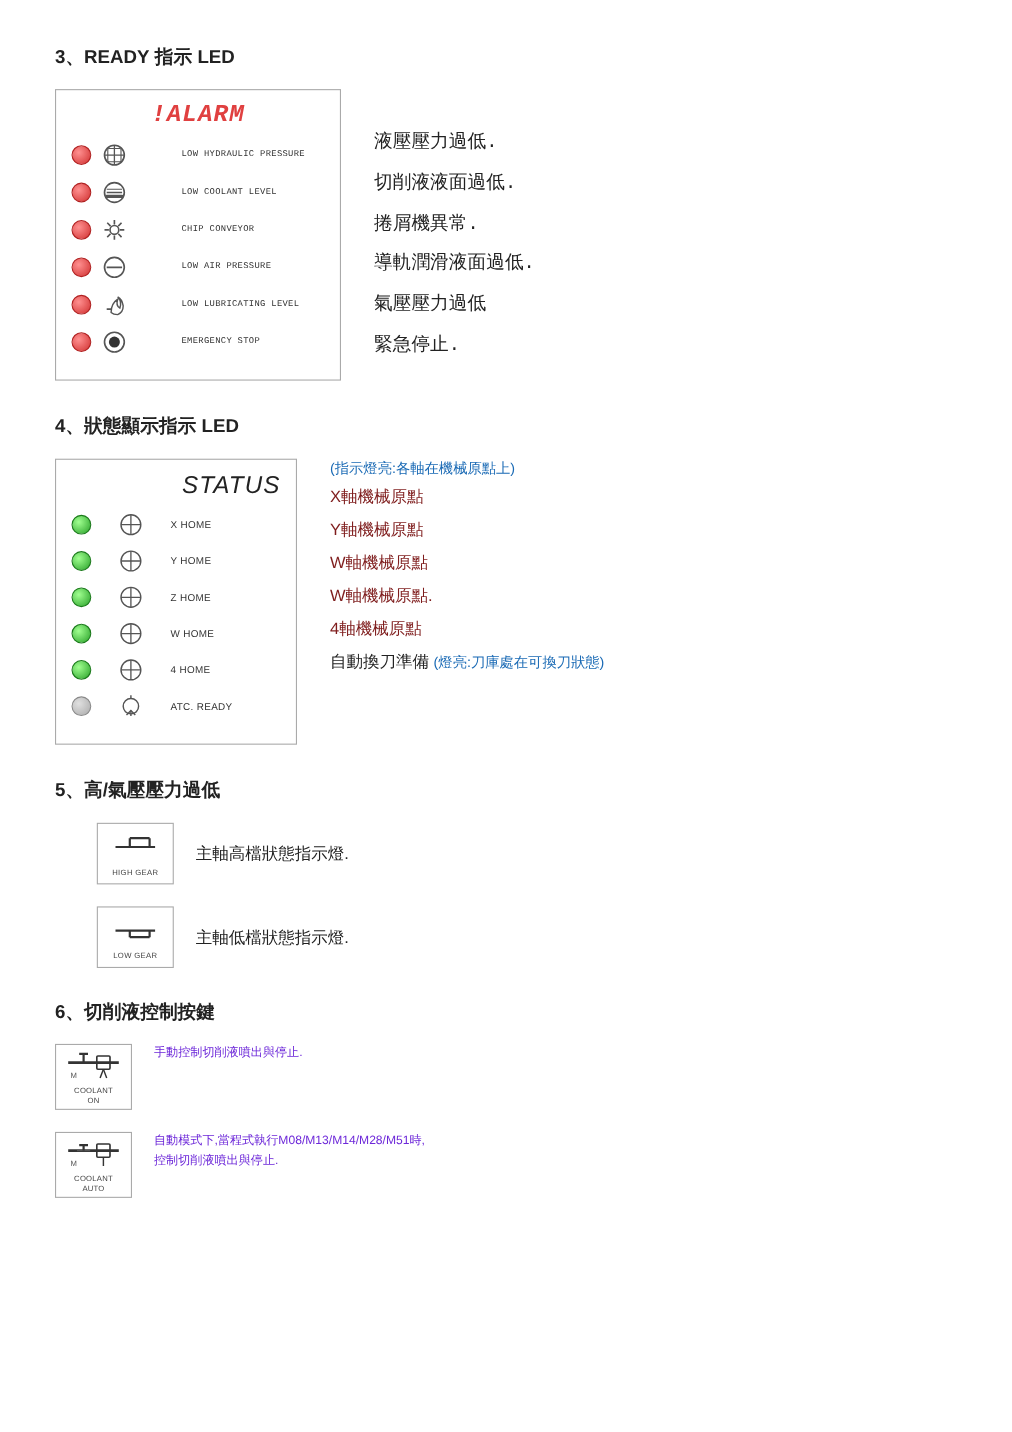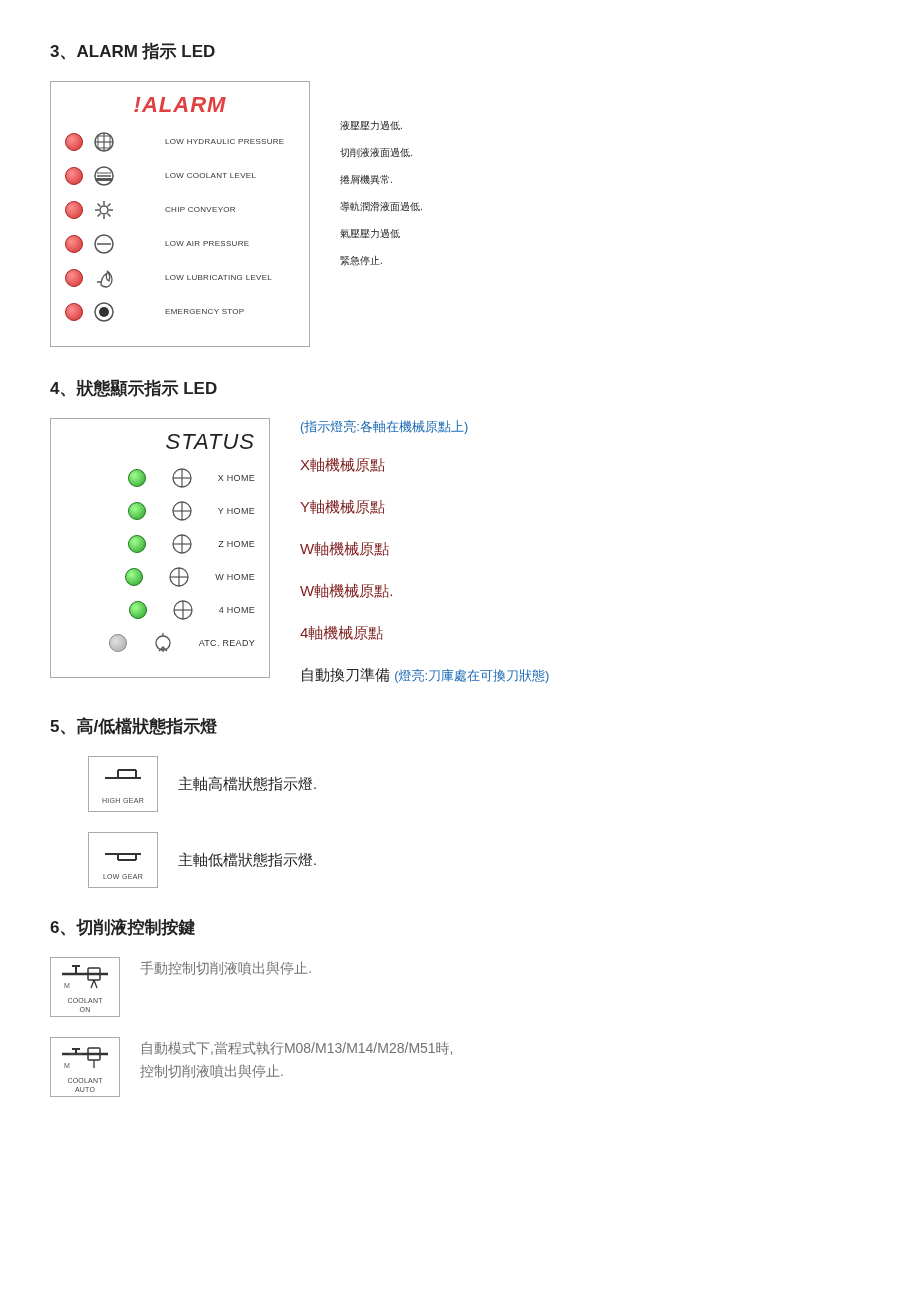--- a/index.html
+++ b/index.html
@@ -22,20 +22,21 @@
     .section-block {
       margin-bottom: 30px;
     }
 
     
     .alarm-layout {
       display: flex;
       align-items: flex-start;
       gap: 30px;
       margin-bottom: 28px;
+      font-family: Liberation Mono, monospace;
     }
 
     .alarm-box {
       border: 1.5px solid #aaa;
       padding: 10px 14px 14px 14px;
       width: 260px;
       min-width: 260px;
     }
 
     .alarm-title {
@@ -81,21 +82,21 @@
 
     .alarm-descriptions {
       display: flex;
       flex-direction: column;
       justify-content: flex-start;
       padding-top: 38px;
       gap: 13px;
     }
 
     .alarm-desc-item {
-      font-size: 10px;
+      font-size: 17px;
       color: #222;
       line-height: 1.4;
     }
 
     
     .status-layout {
       display: flex;
       align-items: flex-start;
       gap: 30px;
       margin-bottom: 28px;
@@ -116,21 +117,20 @@
       margin-bottom: 10px;
       font-style: italic;
       letter-spacing: 1px;
     }
 
     .status-row {
       display: flex;
       align-items: center;
       gap: 23px;
       margin-bottom: 7px;
-      justify-content: flex-end;
     }
 
     .led-green {
       width: 18px; height: 18px;
       border-radius: 50%;
       background: radial-gradient(circle at 35% 35%, #a0ff90, #28a028);
       flex-shrink: 0;
       border: 1px solid #1a7a1a;
     }
 
@@ -153,21 +153,21 @@
       font-size: 9px;
       color: #333;
       text-transform: uppercase;
       letter-spacing: 0.3px;
     }
 
     .status-descriptions {
       display: flex;
       flex-direction: column;
       padding-top: 0px;
-      gap: 12px;
+      gap: 0px;
     }
 
     .status-note {
       font-size: 13px;
       color: #1a6ab5;
       margin-bottom: 6px;
     }
 
     .status-desc-item {
       font-size: 15px;
@@ -261,31 +261,31 @@
       font-size: 7px;
       color: #444;
       text-transform: uppercase;
       letter-spacing: 0.2px;
       margin-top: 2px;
       text-align: center;
       line-height: 1.2;
     }
 
     .coolant-desc {
-      font-size: 14px;
-      color: #737373;
+      font-size: 11px;
+      color: #6d28d9;
       line-height: 1.6;
     }
   </style>
 </head>
 <body>
 
 <div class="section-block">
   <div class="section-title">
-    <span>3</span>、<strong>ALARM</strong> <span>指示 LED</span>
+    <span>3</span>、<strong>READY</strong> <span>指示 LED</span>
   </div>
 
   <div class="alarm-layout">
 
     <div class="alarm-box">
       <div class="alarm-title">!ALARM</div>
 
       <div class="alarm-row">
         <div class="led-red"></div>
         <div class="alarm-icon">
@@ -469,21 +469,21 @@
       <div class="status-desc-last">
         <span>自動換刀準備</span>
         <span class="blue-note">(燈亮:刀庫處在可換刀狀態)</span>
       </div>
     </div>
   </div>
 </div>
 
 <div class="section-block gear-section">
   <div class="section-title">
-    <span>5</span><span>、高/低檔狀態指示燈</span>
+    <span>5</span><span>、高/氣壓壓力過低</span>
   </div>
 
   <div class="gear-item">
     <div class="gear-box">
       <div class="gear-icon-area">
         <svg width="46" height="28" viewBox="0 0 46 28">
 
           <line x1="5" y1="14" x2="41" y2="14" stroke="#333" stroke-width="2"></line>
 
           <line x1="18" y1="14" x2="18" y2="6" stroke="#333" stroke-width="2"></line>

